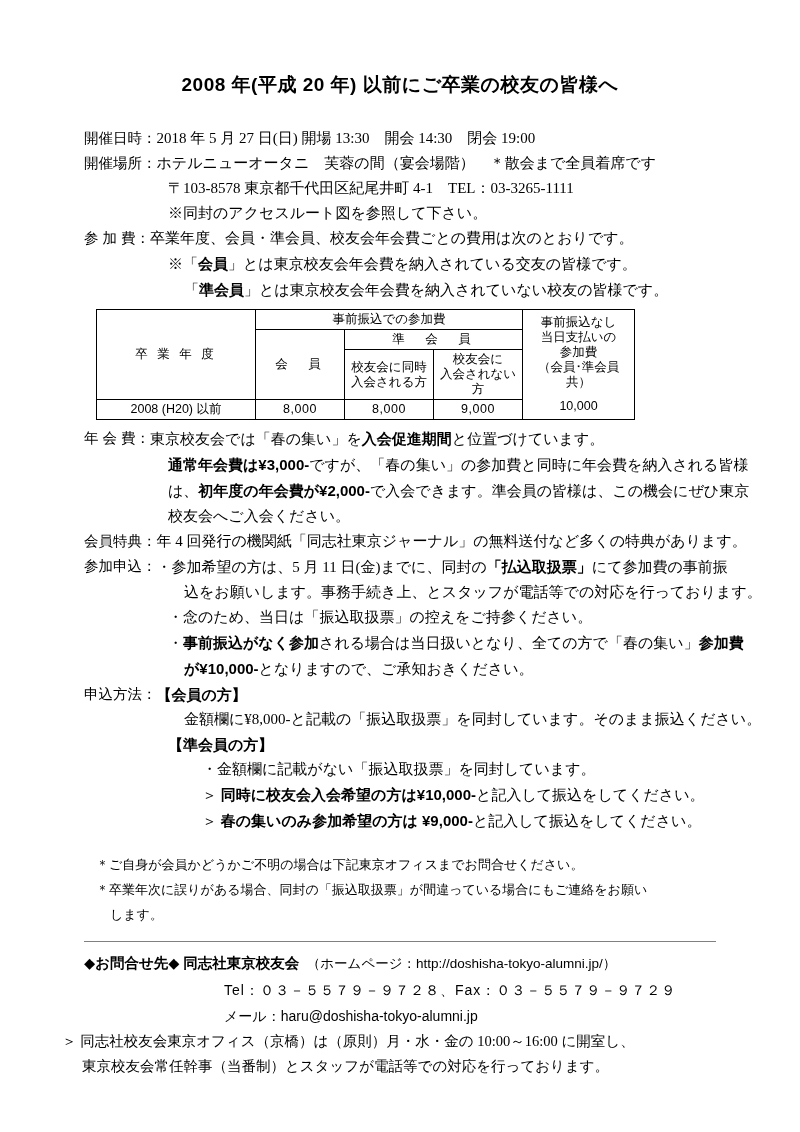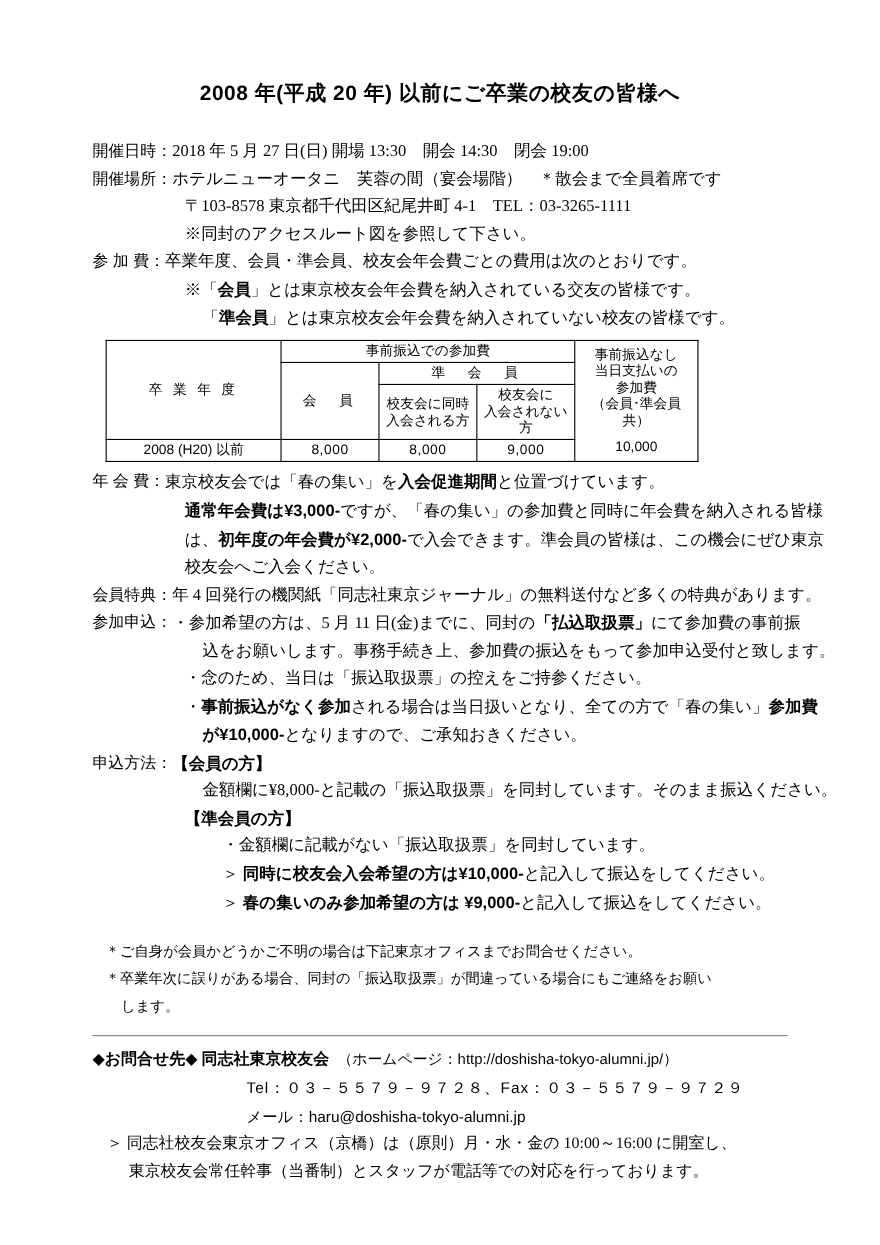--- a/index.html
+++ b/index.html
@@ -143,21 +143,21 @@
     font-family: "Liberation Sans", "DejaVu Sans", sans-serif;
     font-size: 14px;
     letter-spacing: 1px;
   }
   .footer-center2 {
     padding-left: 140px;
     font-family: "Liberation Sans", "DejaVu Sans", sans-serif;
     font-size: 14px;
   }
   .footer-tail {
-    padding-left: 97px;
+    padding-left: 62px;
     font-size: 14.5px;
     line-height: 25px;
   }
   .footer-tail .sub { padding-left: 20px; }
 </style>
 </head>
 <body>
 
 <div class="page">
 
@@ -238,21 +238,21 @@
 
     <div class="row">
       <span class="label">会員特典：</span>
       <span class="content line">年 4 回発行の機関紙「同志社東京ジャーナル」の無料送付など多くの特典があります。</span>
     </div>
 
     <div class="row">
       <span class="label">参加申込：</span>
       <span class="content line"><span>・参加希望の方は、5 月 11 日(金)までに、同封の</span><b>「払込取扱票」</b><span>にて参加費の事前振</span></span>
     </div>
-    <div class="line indent-2">込をお願いします。事務手続き上、参加費の振込をもって参加申込受付と致します。</div>
+    <div class="line indent-2">込をお願いします。事務手続き上、とスタッフが電話等での対応を行っております。</div>
     <div class="line indent-1">・念のため、当日は「振込取扱票」の控えをご持参ください。</div>
     <div class="line indent-1"><span>・</span><b>事前振込がなく参加</b><span>される場合は当日扱いとなり、全ての方で「春の集い」</span><b>参加費</b></div>
     <div class="line indent-2"><b>が¥10,000-</b><span>となりますので、ご承知おきください。</span></div>
 
     <div class="row">
       <span class="label">申込方法：</span>
       <span class="content line b">【会員の方】</span>
     </div>
     <div class="line indent-2">金額欄に¥8,000-と記載の「振込取扱票」を同封しています。そのまま振込ください。</div>
     <div class="line indent-1 b">【準会員の方】</div>

